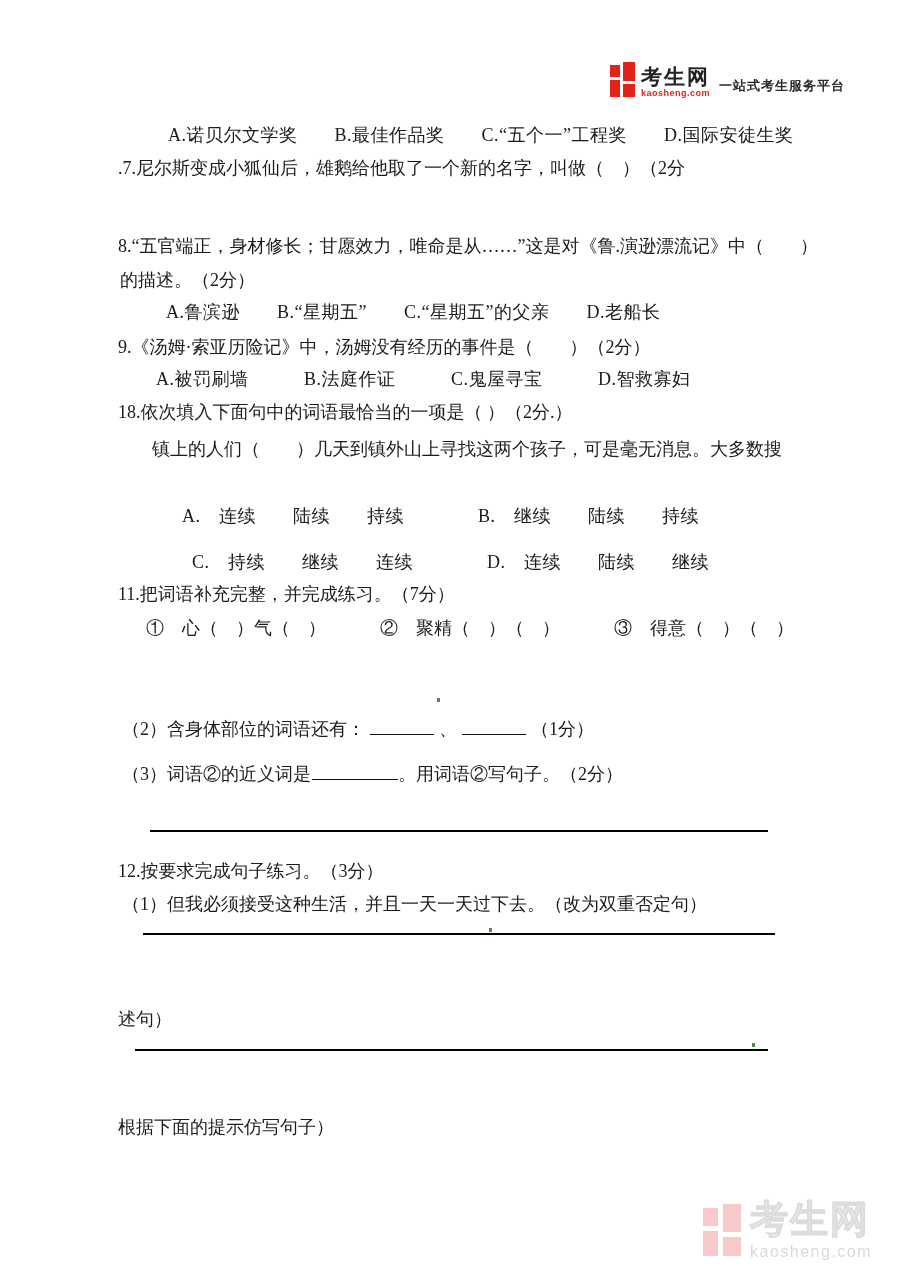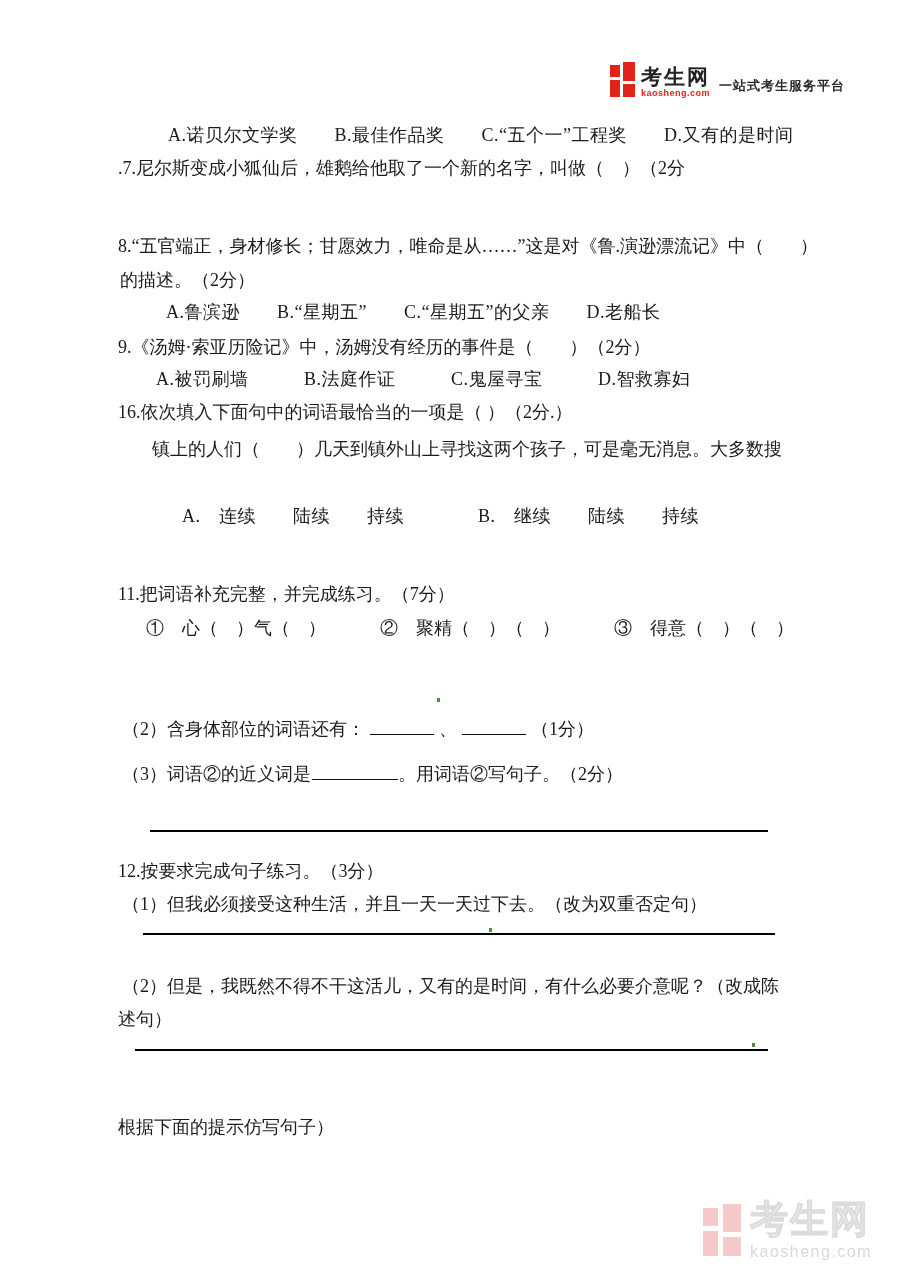--- a/index.html
+++ b/index.html
@@ -63,52 +63,52 @@
       <i class="li3" style="background:#e2231a"></i>
       <i class="li4" style="background:#e2231a"></i>
     </div>
     <div class="logo-stack">
       <span class="logo-brand">考生网</span>
       <span class="logo-domain" style="color:#e2231a">kaosheng.com</span>
     </div>
     <span class="logo-tagline">一站式考生服务平台</span>
   </div>
 
-  <div class="t opt" style="left:168px;top:124px">A.诺贝尔文学奖　　B.最佳作品奖　　C.“五个一”工程奖　　D.又有的是时间</div>
+  <div class="t opt" style="left:168px;top:124px">A.诺贝尔文学奖　　B.最佳作品奖　　C.“五个一”工程奖　　D.国际安徒生奖</div>
 
   <div class="t" style="left:118px;top:157px">.7.尼尔斯变成小狐仙后，雄鹅给他取了一个新的名字，叫做（　）（2分</div>
 
   <div class="t" style="left:118px;top:235px">8.“五官端正，身材修长；甘愿效力，唯命是从……”这是对《鲁.演逊漂流记》中（　　）</div>
   <div class="t" style="left:120px;top:269px">的描述。（2分）</div>
   <div class="t opt" style="left:166px;top:301px">A.鲁滨逊　　B.“星期五”　　C.“星期五”的父亲　　D.老船长</div>
 
   <div class="t" style="left:118px;top:336px">9.《汤姆·索亚历险记》中，汤姆没有经历的事件是（　　）（2分）</div>
   <div class="t opt" style="left:156px;top:368px">A.被罚刷墙　　　B.法庭作证　　　C.鬼屋寻宝　　　D.智救寡妇</div>
 
-  <div class="t" style="left:118px;top:401px">16.依次填入下面句中的词语最恰当的一项是（ ）（2分.）</div>
+  <div class="t" style="left:118px;top:401px">18.依次填入下面句中的词语最恰当的一项是（ ）（2分.）</div>
   <div class="t" style="left:152px;top:438px">镇上的人们（　　）几天到镇外山上寻找这两个孩子，可是毫无消息。大多数搜</div>
   <div class="t opt" style="left:182px;top:505px">A.　连续　　陆续　　持续　　　　B.　继续　　陆续　　持续</div>
+  <div class="t opt" style="left:192px;top:551px">C.　持续　　继续　　连续　　　　D.　连续　　陆续　　继续</div>
 
   <div class="t" style="left:118px;top:583px">11.把词语补充完整，并完成练习。（7分）</div>
   <div class="t" style="left:146px;top:617px">①　心（　）气（　）　　　②　聚精（　）（　）　　　③　得意（　）（　）</div>
 
   <div class="t" style="left:122px;top:717px">
     <span>（2）含身体部位的词语还有：</span><span class="blank bw64"></span><span>、</span><span class="blank bw64"></span><span>（1分）</span>
   </div>
   <div class="t" style="left:122px;top:762px">
     <span>（3）词语②的近义词是</span><span class="blank bw86"></span><span>。用词语②写句子。（2分）</span>
   </div>
 
   <div class="ansline" style="left:150px;top:830px;width:618px"></div>
 
   <div class="t" style="left:118px;top:860px">12.按要求完成句子练习。（3分）</div>
   <div class="t" style="left:122px;top:893px">（1）但我必须接受这种生活，并且一天一天过下去。（改为双重否定句）</div>
   <div class="ansline" style="left:143px;top:933px;width:632px"></div>
 
-  <div class="t" style="left:122px;top:975px">（2）但是，我既然不得不干这活儿，又有的是时间，有什么必要介意呢？（改成陈</div>
   <div class="t" style="left:118px;top:1008px">述句）</div>
   <div class="ansline" style="left:135px;top:1049px;width:633px"></div>
 
   <div class="t" style="left:118px;top:1116px">根据下面的提示仿写句子）</div>
 
 
   <div id="watermark">
     <div class="wm-icon">
       <i class="wi1" style="background:#f6caca"></i>
       <i class="wi2" style="background:#f6caca"></i>

